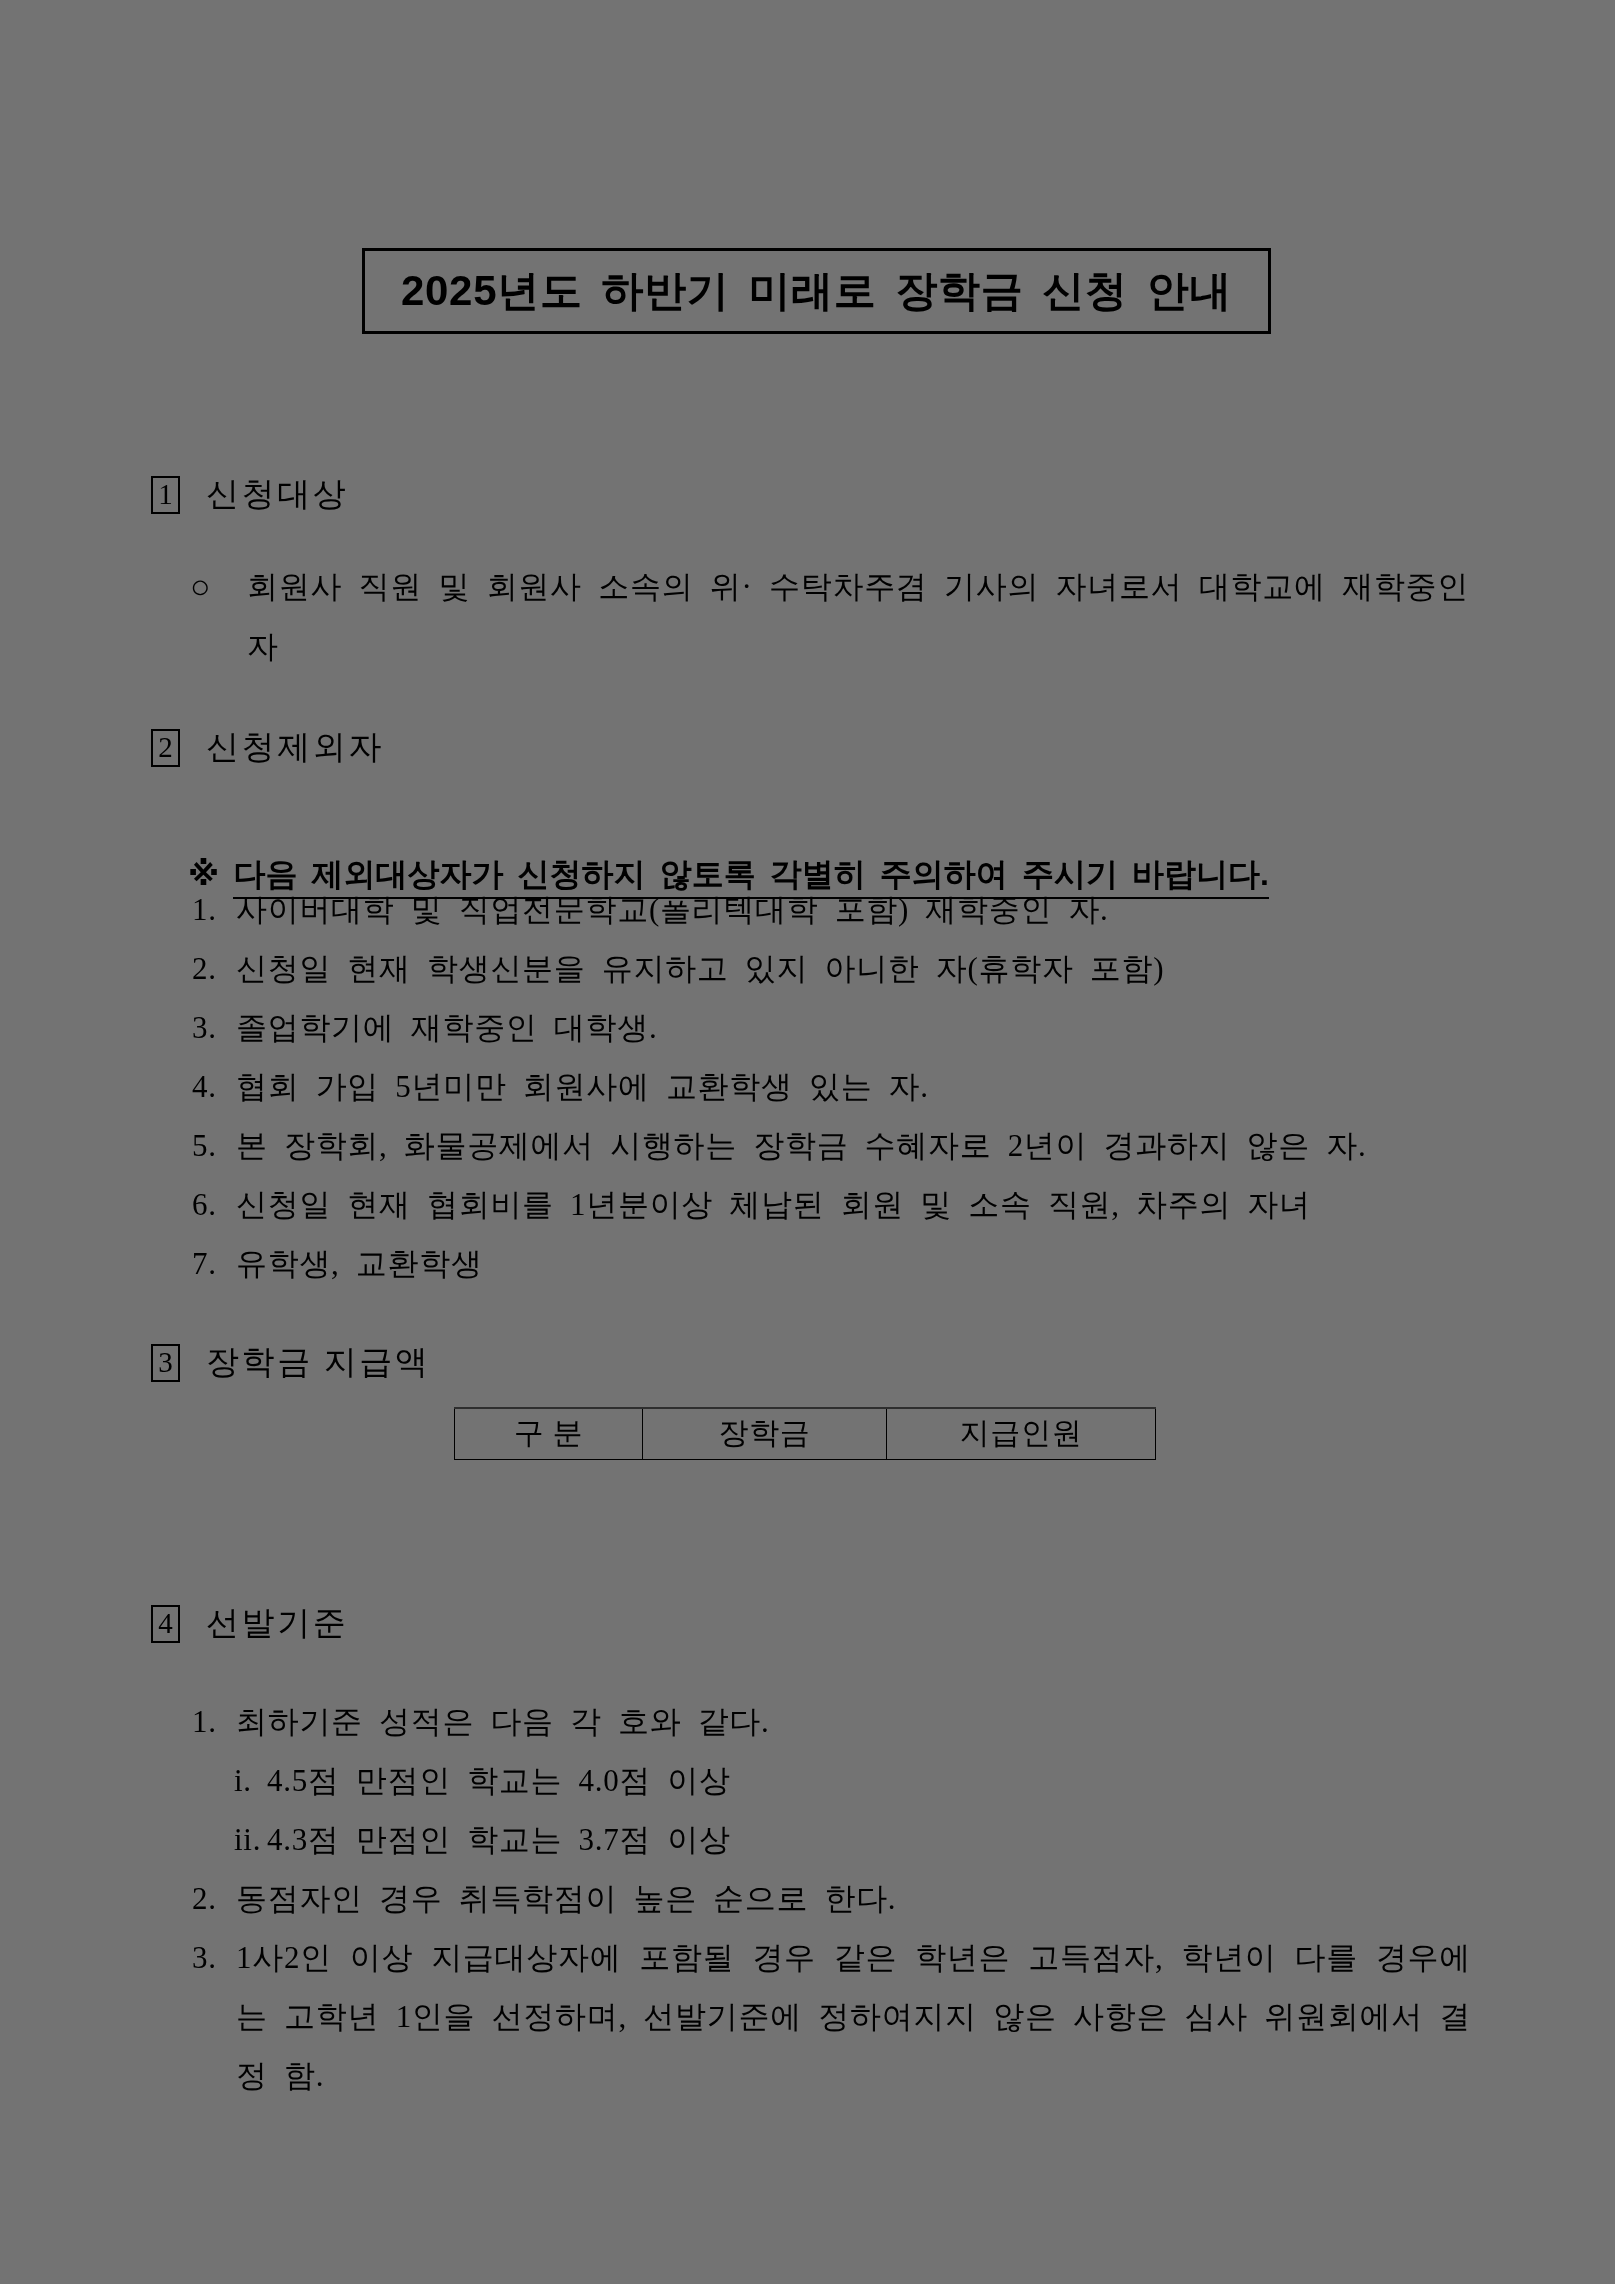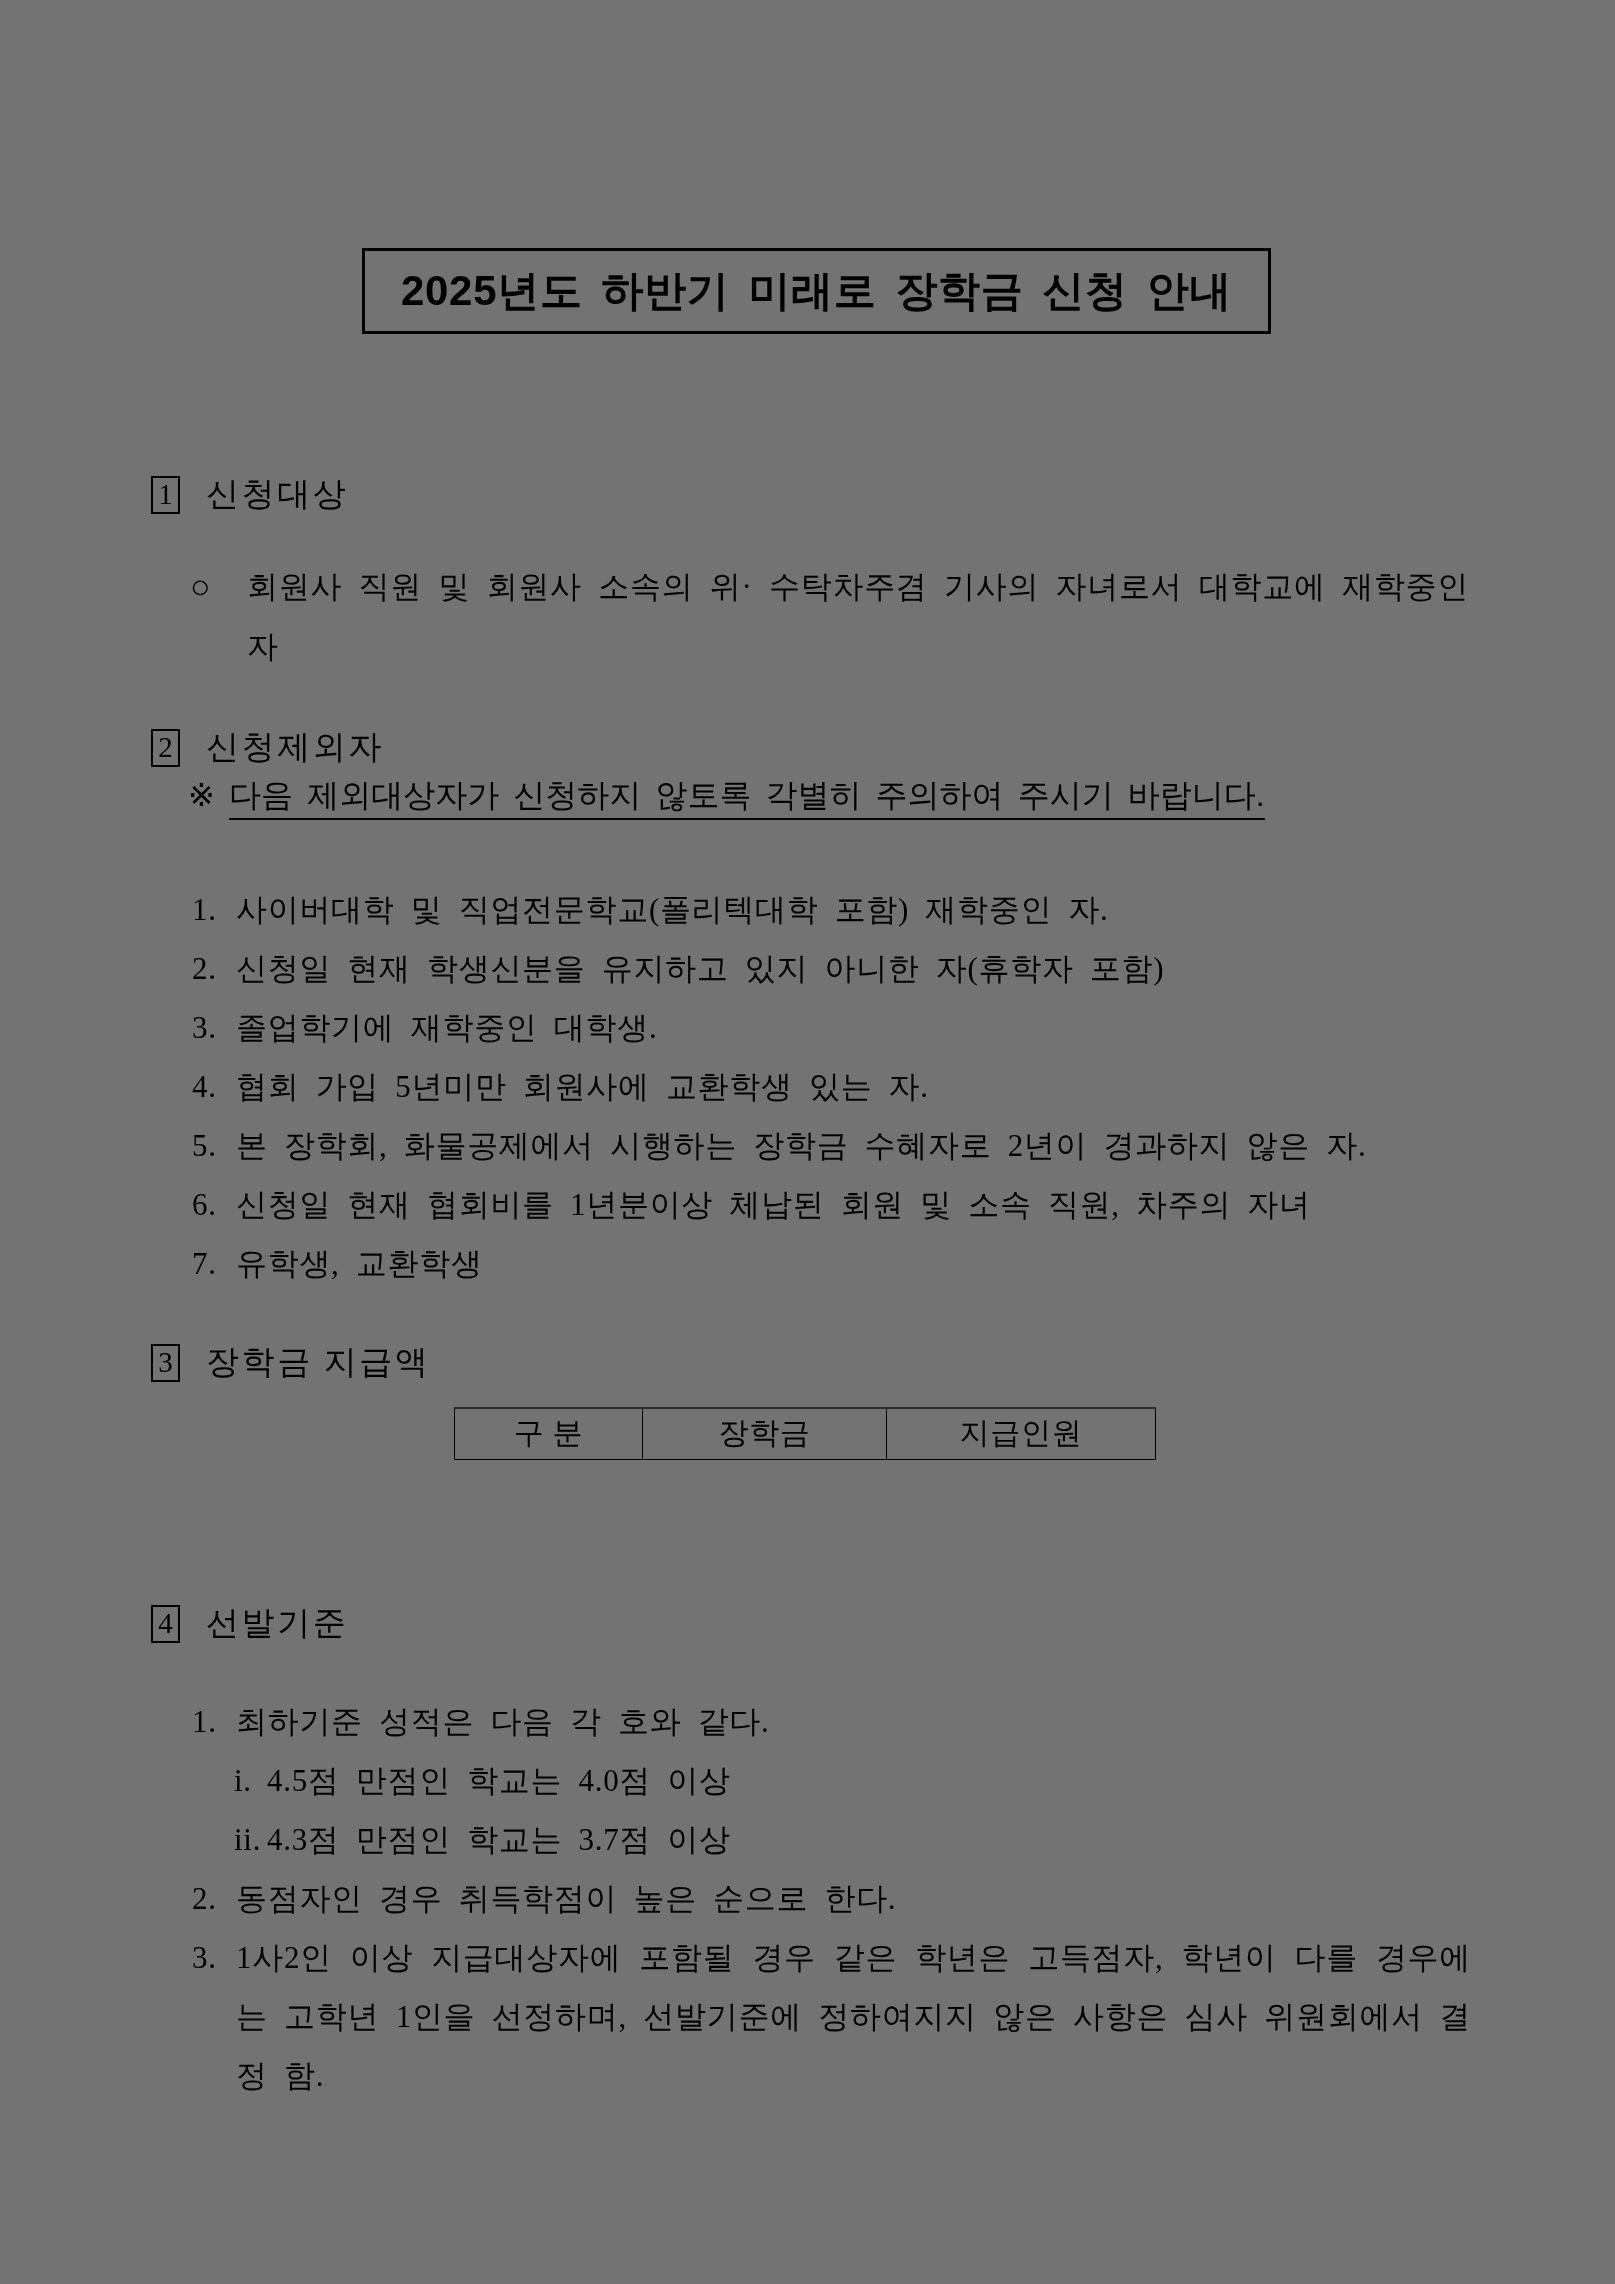--- a/index.html
+++ b/index.html
@@ -32,23 +32,23 @@
   }
   .sec-title{letter-spacing:2.6px;white-space:nowrap;}
   
   .body-text{font-size:31px;letter-spacing:0.7px;word-spacing:7.8px;}
   .para{position:absolute;display:flex;}
   .para .mk{flex:none;}
   .para .tx{flex:1;text-align:justify;}
   .bullet-para{left:190px;top:557px;width:1279px;line-height:60px;}
   .bullet-para .mk{width:57px;font-size:34px;}
   .warn-line{
-    position:absolute;left:188px;top:772px;line-height:46px;
+    position:absolute;left:188px;top:851px;line-height:46px;
     font-family:"Liberation Sans","DejaVu Sans",sans-serif;
-    font-weight:normal;font-size:32px;letter-spacing:0;word-spacing:5.2px;
+    font-weight:bold;font-size:32px;letter-spacing:0;word-spacing:5.2px;
     white-space:nowrap;
   }
   .warn-line .mk{margin-right:14.3px;}
   .warn-line .tx{border-bottom:2.6px solid #000;padding-bottom:5.2px;}
   .list{position:absolute;}
   .li{display:flex;}
   .li .mk{flex:none;width:44px;}
   .li .tx{flex:1;}
   .li .tx.nowrap{white-space:nowrap;font-family:Liberation Serif, serif;}
   .li .tx.just{text-align:justify;}

